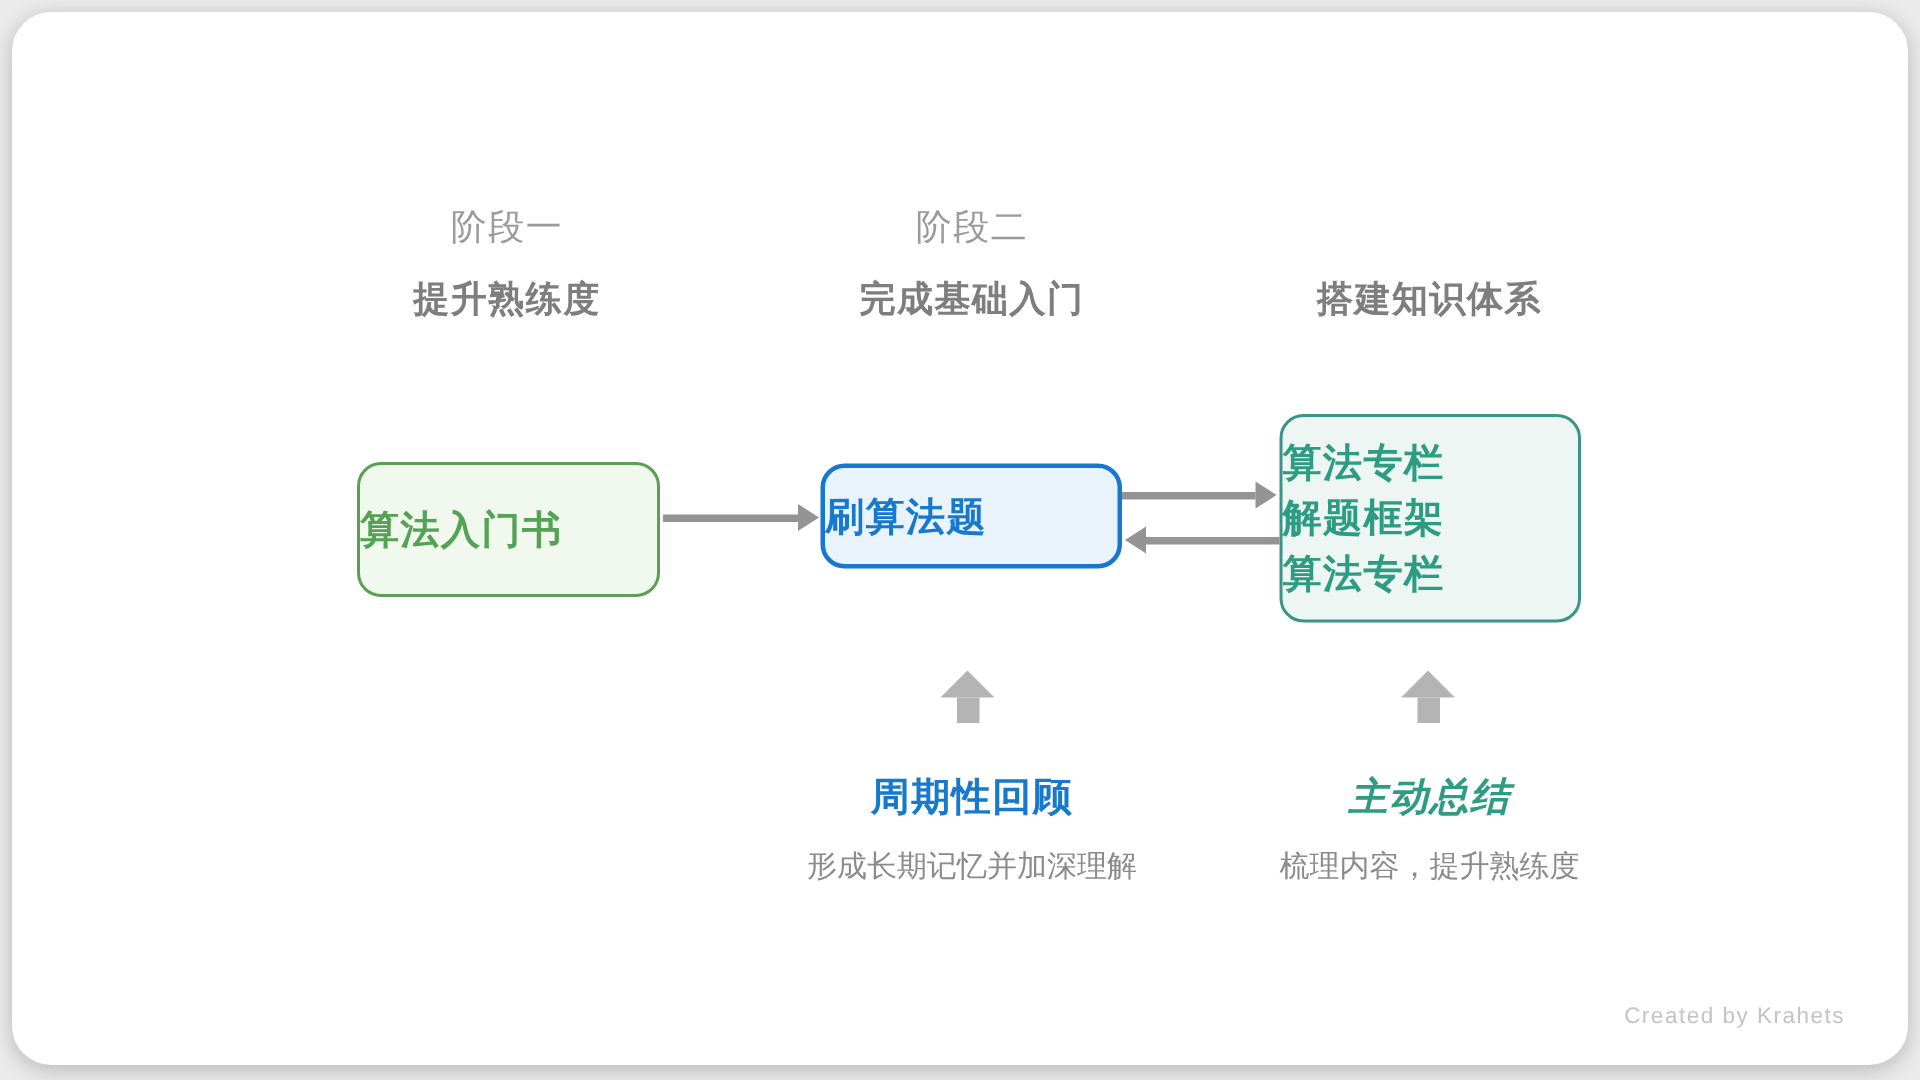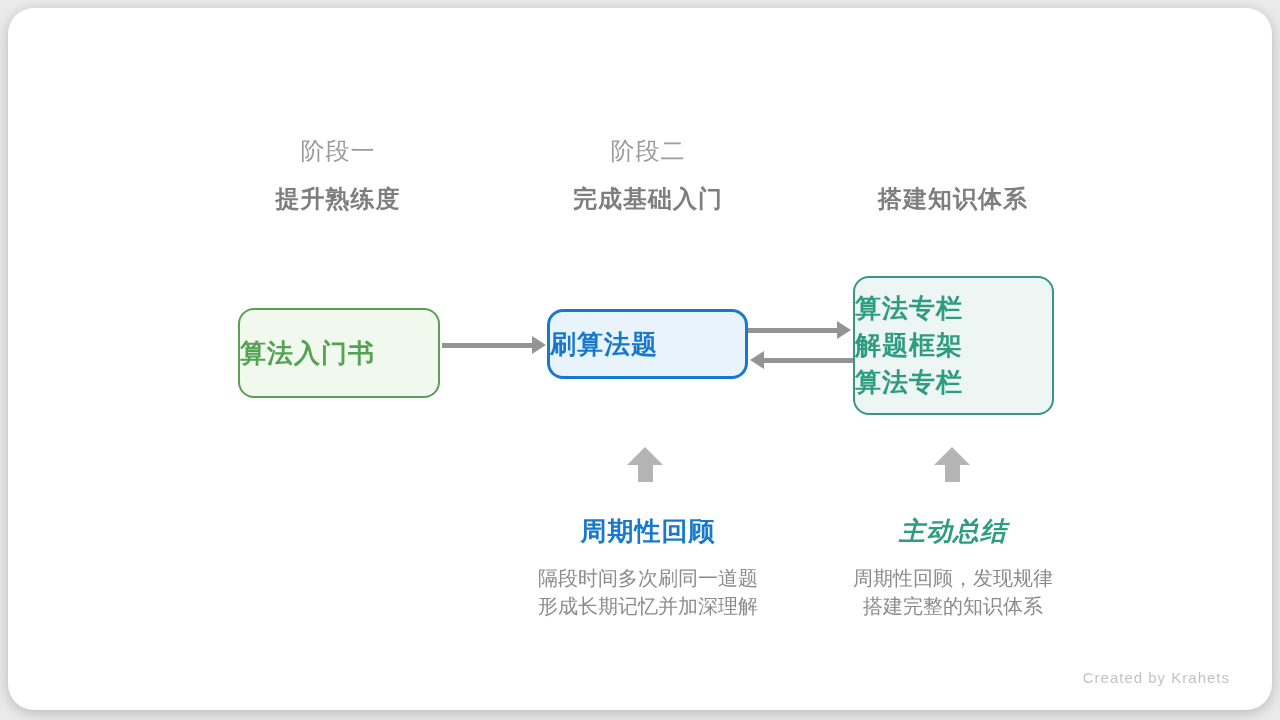--- a/index.html
+++ b/index.html
@@ -129,25 +129,23 @@
       <div class="head"></div>
       <div class="stem"></div>
     </div>
     <div class="up-arrow up-arrow-2">
       <div class="head"></div>
       <div class="stem"></div>
     </div>
 
     <div class="annot-title t-blue col2">周期性回顾</div>
     <div class="annot-desc col2">
-      <div>隔段时间多次刷同一道题</div>
       <div>形成长期记忆并加深理解</div>
     </div>
 
     <div class="annot-title t-teal col3">主动总结</div>
     <div class="annot-desc col3">
-      <div>周期性回顾，发现规律</div>
-      <div>搭建完整的知识体系</div>
+      <div>梳理内容，提升熟练度</div>
     </div>
 
     <div class="watermark">Created by Krahets</div>
   </div>
 </div>
 
 </body></html>

